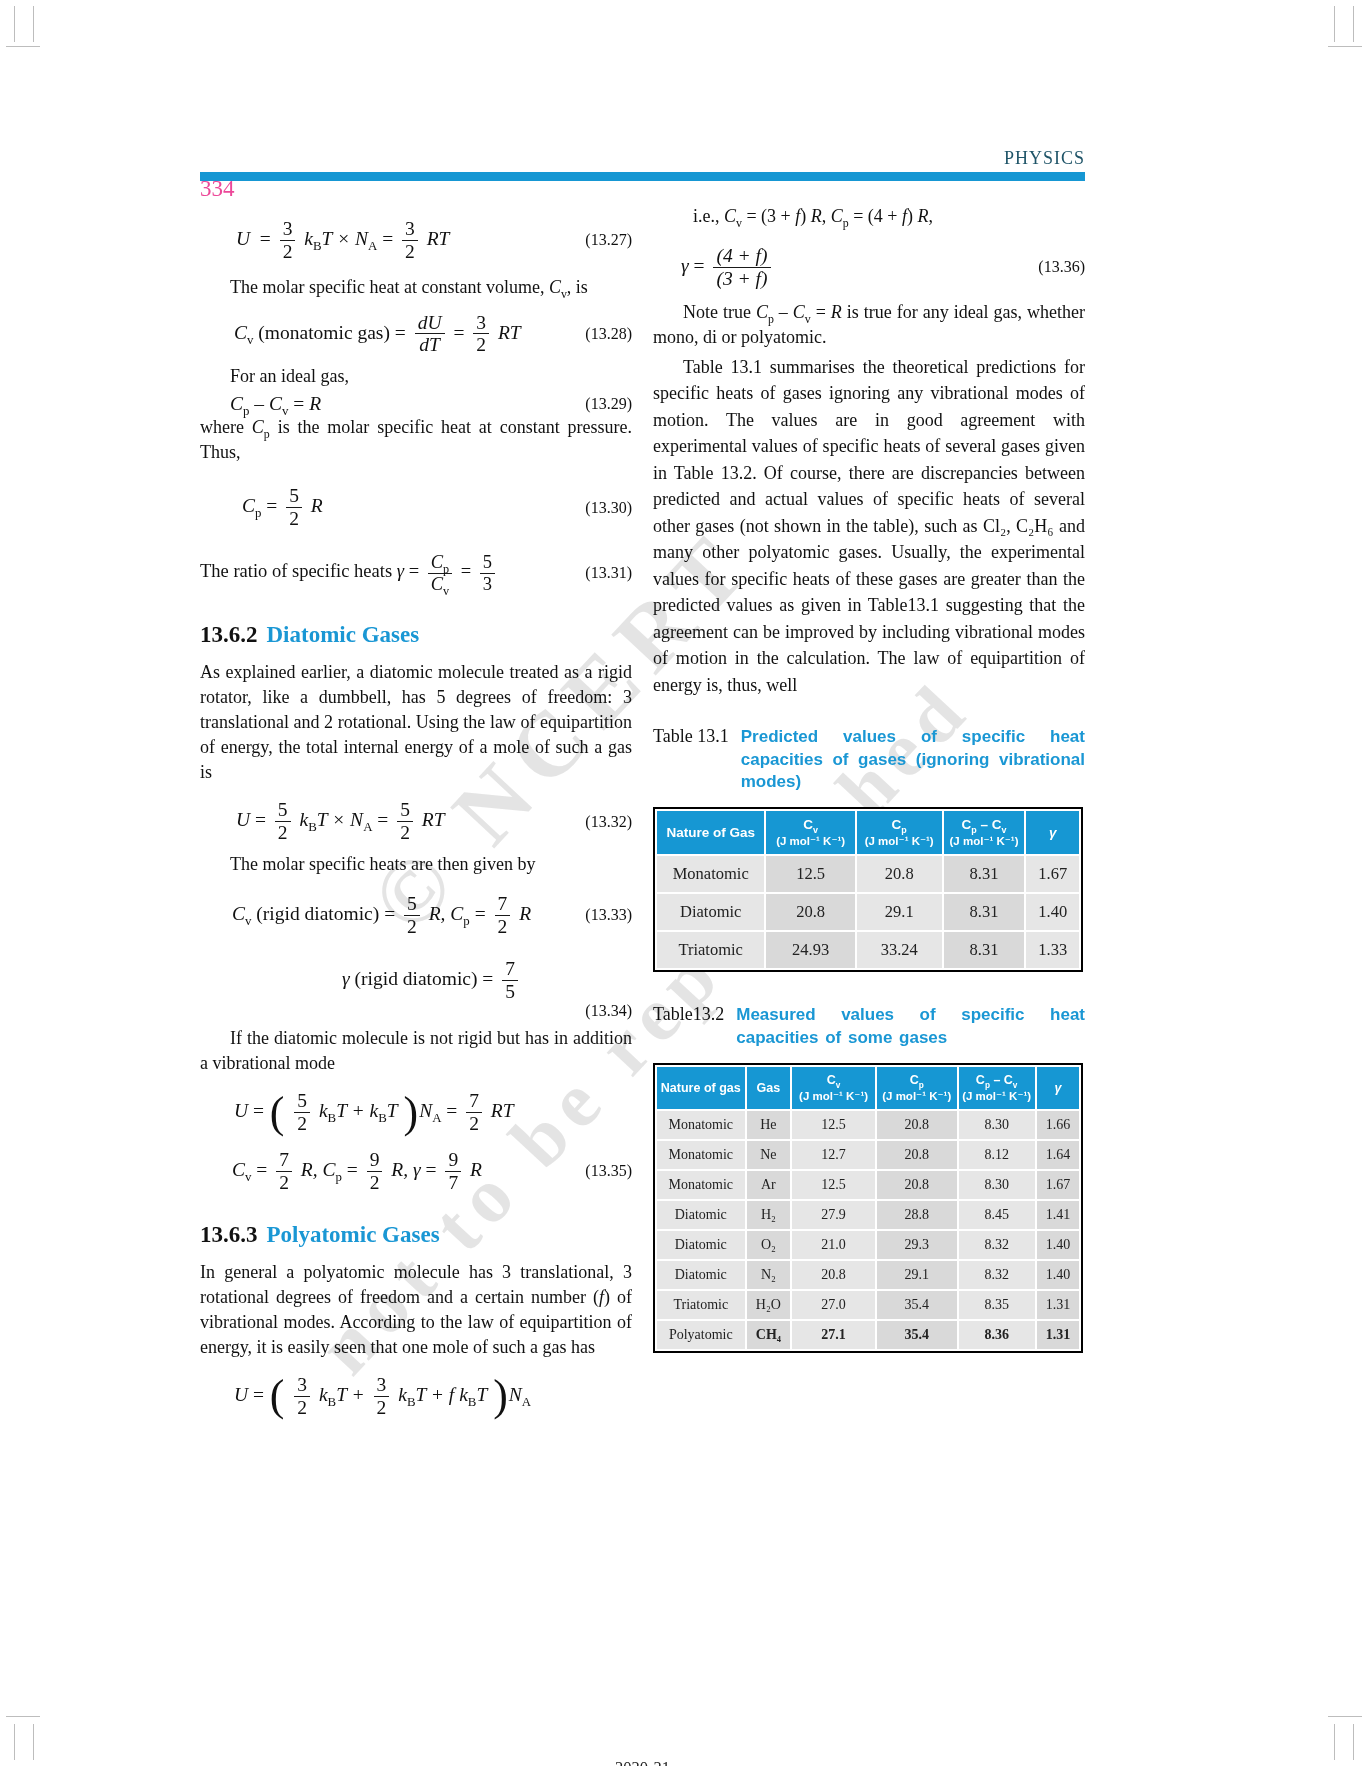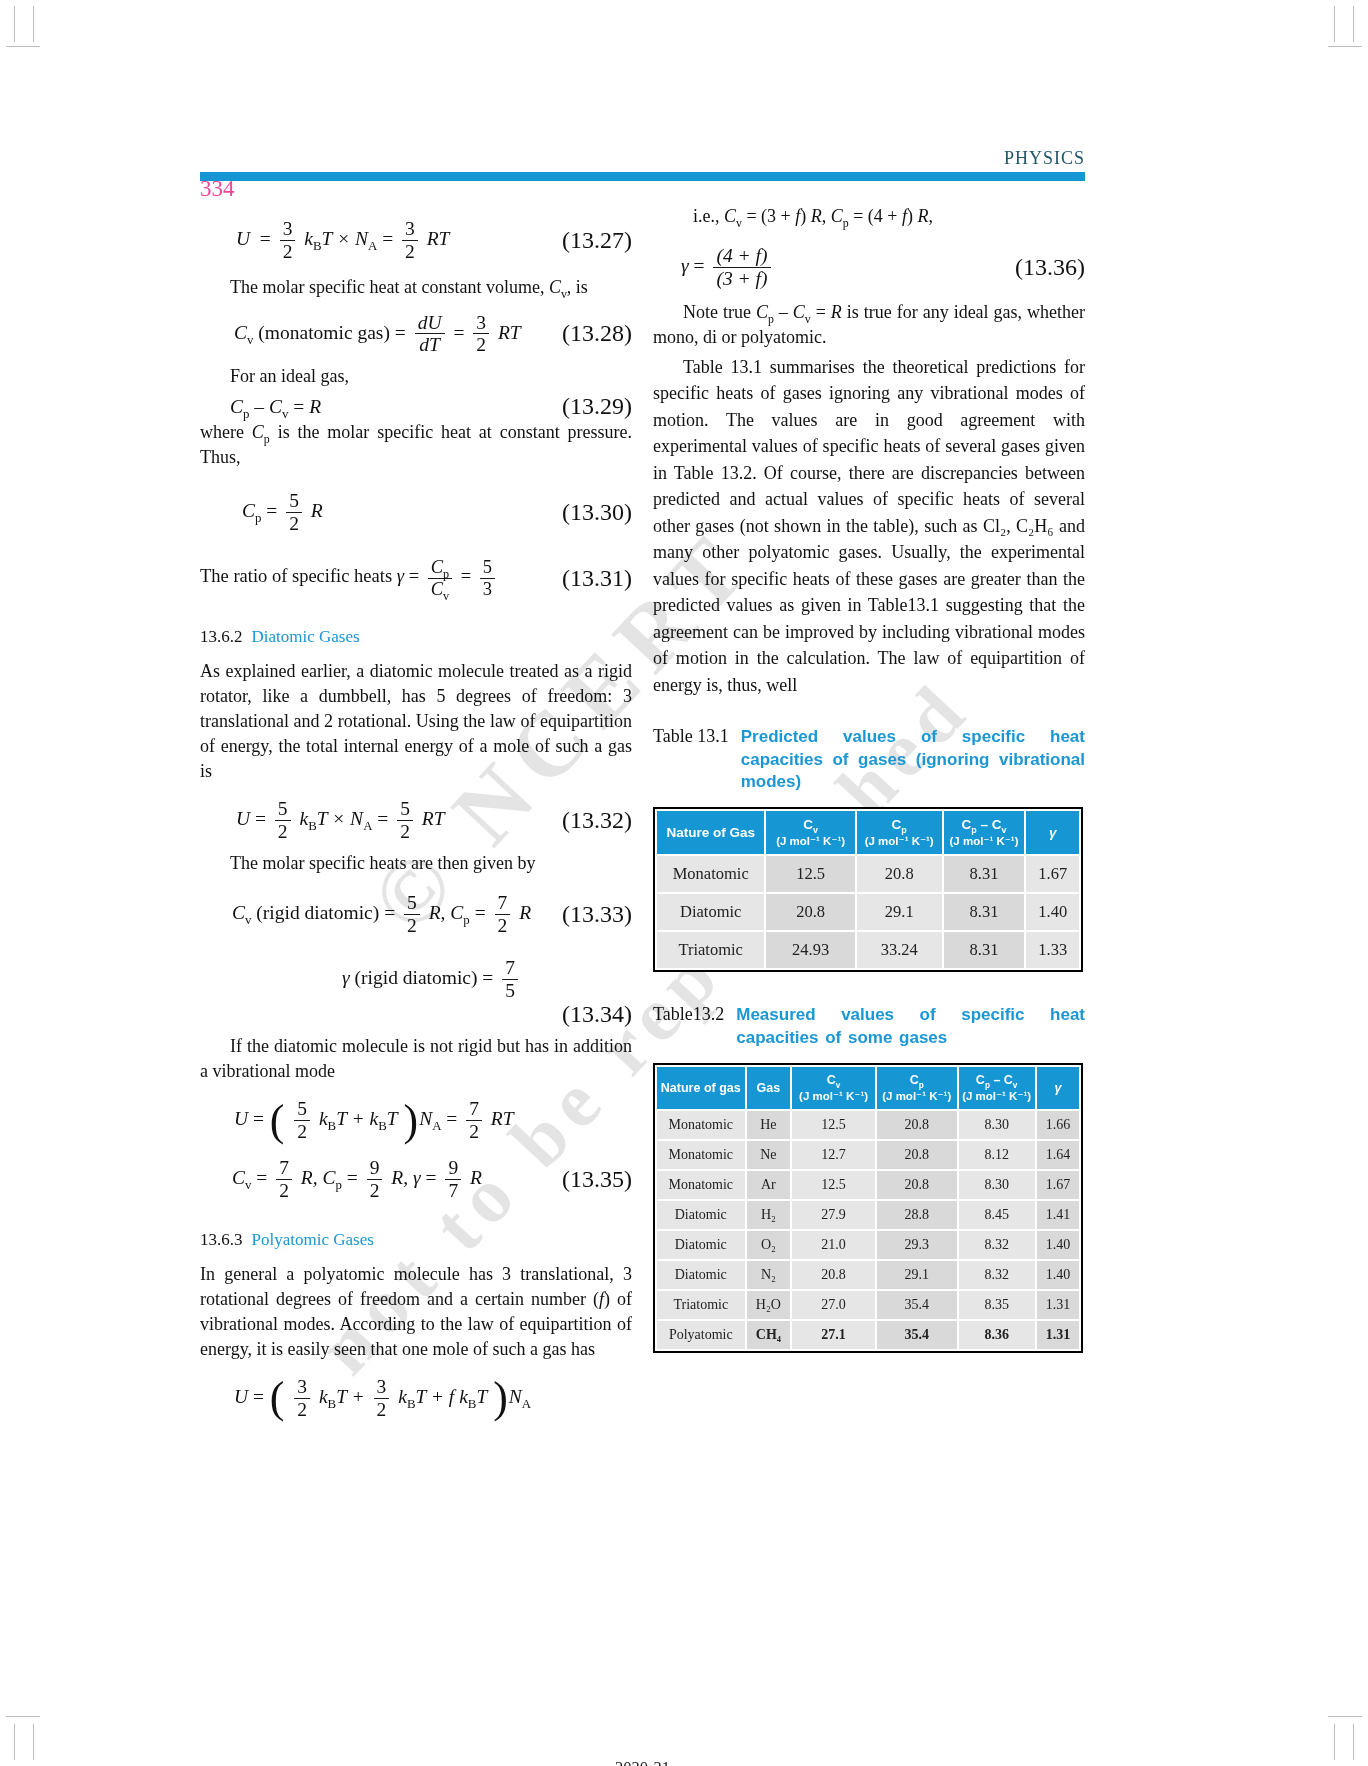--- a/index.html
+++ b/index.html
@@ -25,28 +25,28 @@
   .col-l{left:200px;}
   .col-r{left:653px;}
 
   .p{font-size:18px;line-height:25px;text-align:justify;margin:0 0 4px 0;}
   .ind{text-indent:30px;}
   .p i{font-style:italic;}
   sub{font-size:66%;line-height:0;}
 
   .eq{display:flex;align-items:center;padding-left:36px;font-size:19.5px;margin:16px 0 12px 0;}
   .eq .eb{white-space:nowrap;}
-  .eq .en{margin-left:auto;font-style:normal;font-size:24px;}
+  .eq .en{margin-left:auto;font-style:normal;font-size:16px;}
   .eq i{font-style:italic;}
   .fr{display:inline-flex;flex-direction:column;align-items:center;vertical-align:middle;margin:0 4px;font-style:normal;}
   .fr .fn{border-bottom:1.4px solid #1a1a1a;padding:0 3px;line-height:1.12;}
   .fr .fd{padding:0 3px;line-height:1.12;}
   .bp{font-size:225%;font-weight:200;vertical-align:middle;line-height:0.9;display:inline-block;margin:0 1px;}
 
-  .sect{font-size:17px;font-weight:normal;margin:28px 0 12px 0;}
+  .sect{font-size:23px;font-weight:bold;margin:28px 0 12px 0;}
   .sect .num{color:#111;}
   .sect .ttl{color:#1a97d4;margin-left:9px;}
 
   .cap{display:flex;gap:12px;margin:28px 0 14px 0;}
   .cap .lbl{font-weight:normal;font-size:18px;white-space:nowrap;}
   .cap .txt{font-weight:bold;color:#1a97d4;font-family:"Liberation Sans","DejaVu Sans",sans-serif;
             font-size:17px;line-height:1.32;text-align:justify;word-spacing:2px;}
 
   table.dt{border-collapse:separate;border-spacing:2px;background:#ffffff;border:2px solid #000000;width:430px;}
   table.dt th{background:#1697d3;color:#fff;font-family:"Liberation Sans","DejaVu Sans",sans-serif;

